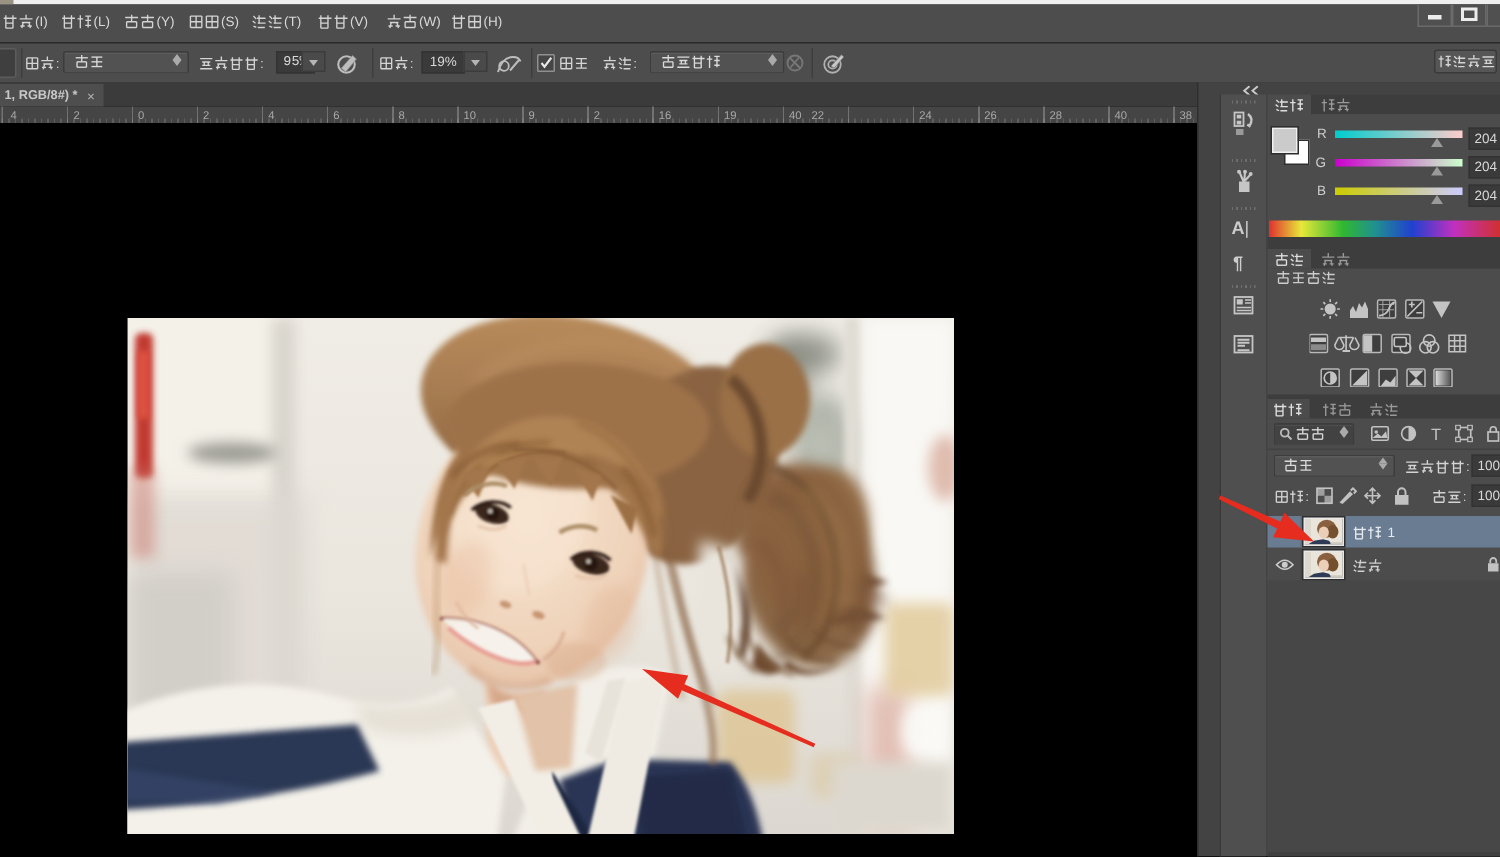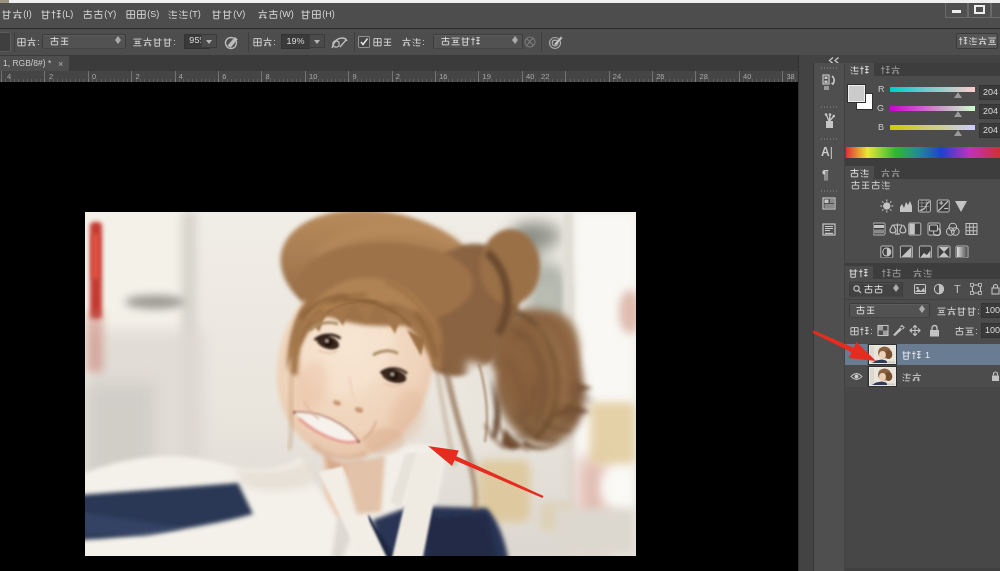--- a/index.html
+++ b/index.html
@@ -424,21 +424,21 @@
             <line x1="2" y1="4" x2="8" y2="4" stroke="#d5d5d5" stroke-width="1.05"></line>
             <line x1="2" y1="6.5" x2="8" y2="6.5" stroke="#d5d5d5" stroke-width="1.05"></line>
             <line x1="0.5" y1="9" x2="9.5" y2="9" stroke="#d5d5d5" stroke-width="1.05"></line>
             <line x1="3.5" y1="4" x2="3.5" y2="6.5" stroke="#d5d5d5" stroke-width="1.05"></line>
             <line x1="6.5" y1="4" x2="6.5" y2="6.5" stroke="#d5d5d5" stroke-width="1.05"></line>
           </g>
         </svg></span></div>
 </div>
 <div class="abs" id="tabbar">
     <div id="doctab">
-      <span style="position:absolute;left:3px;top:2px;">1, RGB/8#) *</span>
+      <span style="position:absolute;left:3px;top:2px;font-weight:bold;">1, RGB/8#) *</span>
       <span style="position:absolute;left:58px;top:3px;color:#b0b0b0;font-size:9px;">×</span>
     </div>
   </div>
 <div class="abs" id="ruler">
     <span class="rnum" style="left:7.0px">4</span>
     <span class="rnum" style="left:49.0px">2</span>
     <span class="rnum" style="left:92.0px">0</span>
     <span class="rnum" style="left:135.4px">2</span>
     <span class="rnum" style="left:178.8px">4</span>
     <span class="rnum" style="left:222.2px">6</span>

